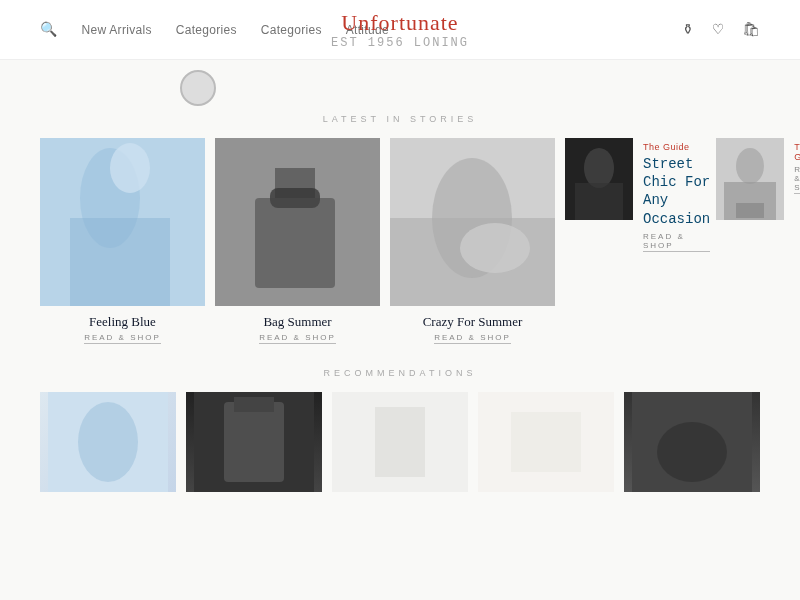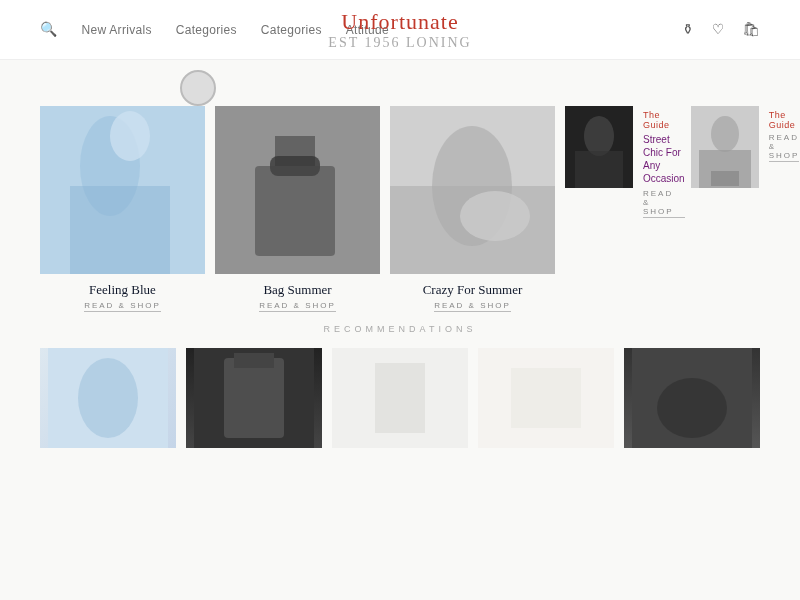--- a/index.html
+++ b/index.html
@@ -45,22 +45,22 @@
       transform: translateX(-50%);
       text-align: center;
     }
     .nav-brand-title {
       font-family: Georgia, serif;
       font-size: 22px;
       color: #c0392b;
       letter-spacing: 1px;
     }
     .nav-brand-sub {
-      font-family: Liberation Serif, serif;
-      font-size: 14px;
+      font-family: Liberation Mono, monospace;
+      font-size: 12px;
       color: #aaa;
       letter-spacing: 2px;
       text-transform: uppercase;
     }
     .nav-right {
       display: flex;
       align-items: center;
       gap: 18px;
     }
 
@@ -166,40 +166,40 @@
       padding-top: 4px;
     }
     .side-guide {
       font-family: Arial, sans-serif;
       font-size: 9px;
       color: #c0392b;
       letter-spacing: 0.5px;
       margin-bottom: 3px;
     }
     .side-title {
-      font-family: Liberation Sans, sans-serif;
-      font-size: 10px;
-      color: #701a75;
+      font-family: Liberation Mono, monospace;
+      font-size: 14px;
+      color: #0c4a6e;
       line-height: 1.3;
       margin-bottom: 4px;
     }
     .side-link {
       font-family: Arial, sans-serif;
       font-size: 8px;
       color: #888;
       letter-spacing: 2px;
       text-transform: uppercase;
       cursor: pointer;
       border-bottom: 1px solid #bbb;
       padding-bottom: 1px;
     }
 
     
     .rec-section {
-      margin-top: 12px;
+      margin-top: 24px;
     }
     .rec-grid {
       display: flex;
       gap: 10px;
       margin-top: 8px;
     }
     .rec-card {
       flex: 1;
       height: 100px;
       background: #e8e8e8;
@@ -244,20 +244,21 @@
     <span class="nav-icon">🛍</span>
   </div>
 </nav>
 
 <div class="main-content">
 
   <div class="avatar-row">
     <div class="avatar-circle"></div>
   </div>
 
+  <div class="section-label">LATEST IN STORIES</div>
 
   <div class="content-row">
 
     <div class="main-stories">
 
       <div class="story-card">
         <div class="story-img story-img-blue">
           
           <svg width="165" height="168" viewBox="0 0 165 168" xmlns="http://www.w3.org/2000/svg">
             <rect width="165" height="168" fill="#b8d4e8"></rect>

